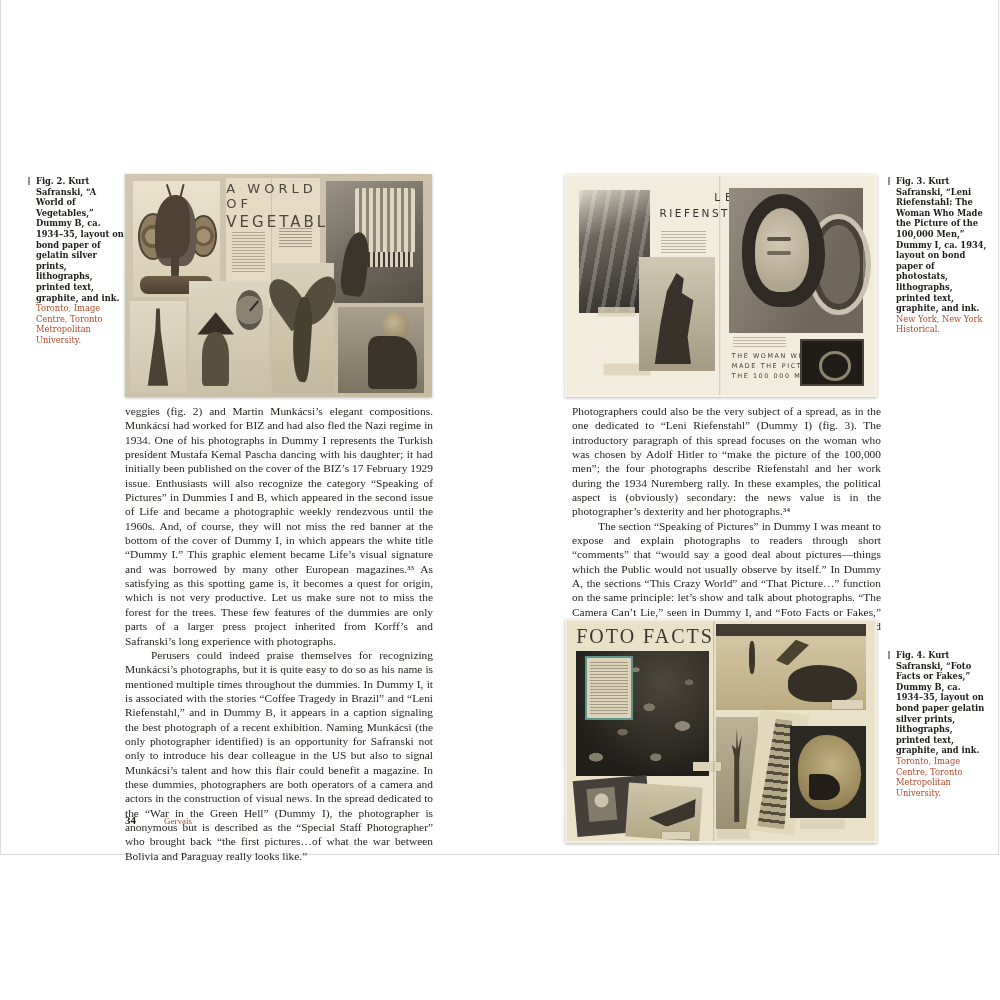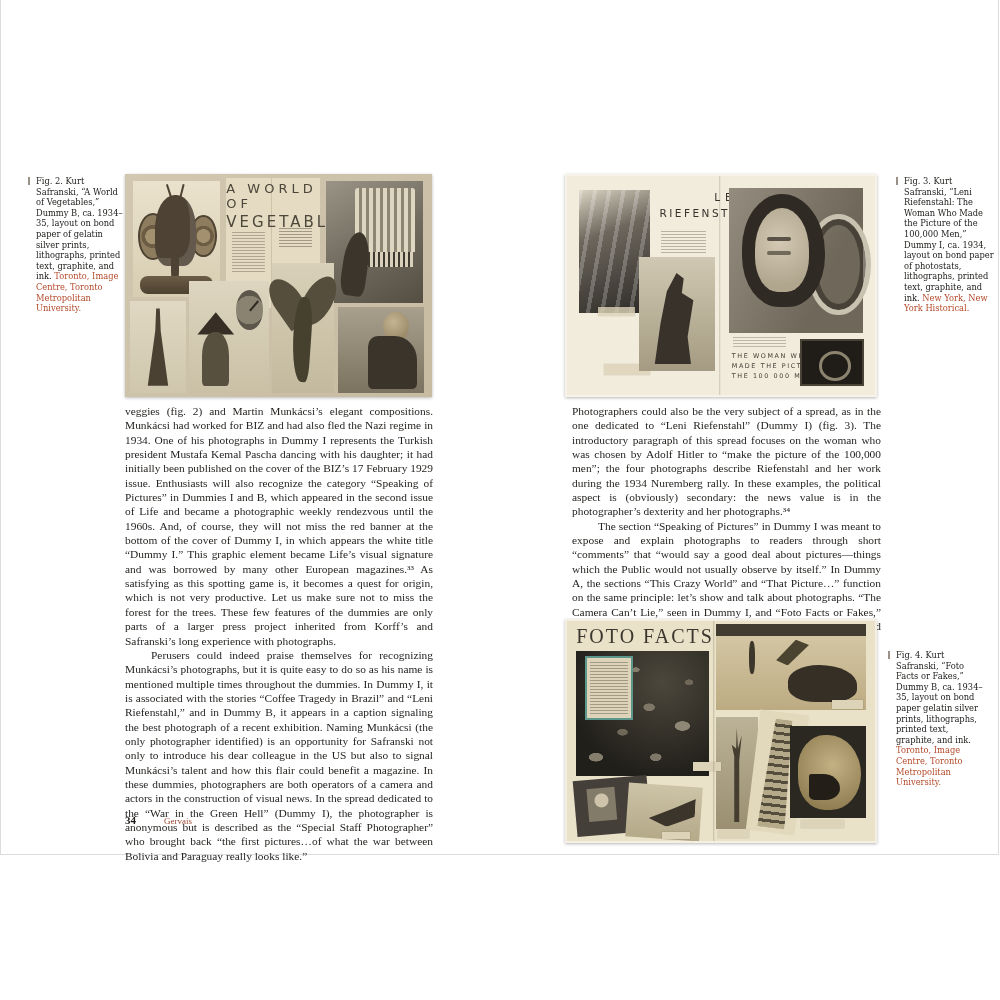--- a/index.html
+++ b/index.html
@@ -7,24 +7,24 @@
               font-family:"Liberation Serif", serif; }
   .canvas { position:absolute; left:0; top:0; width:1000px; height:1000px; }
   .spread-frame { position:absolute; left:0; top:-3px; width:999px; height:858px;
                   border:1px solid #dcdcdc; border-top:none; pointer-events:none; }
 
   
   .margin-caption { position:absolute; font-family:"DejaVu Serif", serif;
                     font-size:8.3px; line-height:10.6px; color:#1d1b18; }
   .margin-caption .tick { position:absolute; left:-8px; top:1px; width:1.5px; height:8px;
                           background:#9a9288; display:inline-block; }
-  .cap-credit { font-weight:normal; }
+  .cap-credit { font-weight:bold; }
   .cap-loc { font-weight:normal; color:#b3492a; }
   .caption-fig2 { left:36px; top:176px; width:90px; }
-  .caption-fig3 { left:896px; top:176px; width:92px;margin-left:8px; }
+  .caption-fig3 { left:896px; top:176px; width:92px; }
   .caption-fig4 { left:896px; top:650px; width:92px; }
 
   
   .textcol { position:absolute; font-size:11.4px; line-height:14.35px; color:#211e1b;
              text-align:justify; }
   .textcol-left { left:125px; top:404px; width:308px; }
   .textcol-right { left:572px; top:404px; width:309px; }
   .textcol p.indent { text-indent:26px; }
 
   .page-footer { position:absolute; left:125px; top:810px; }

